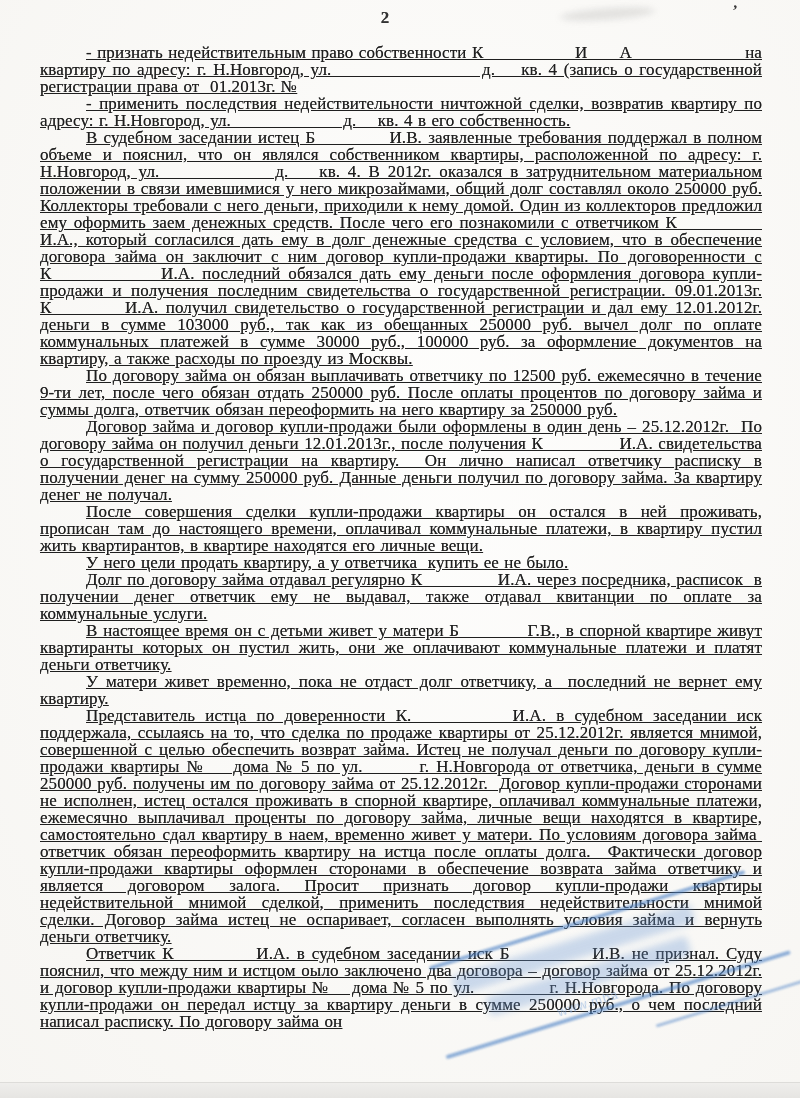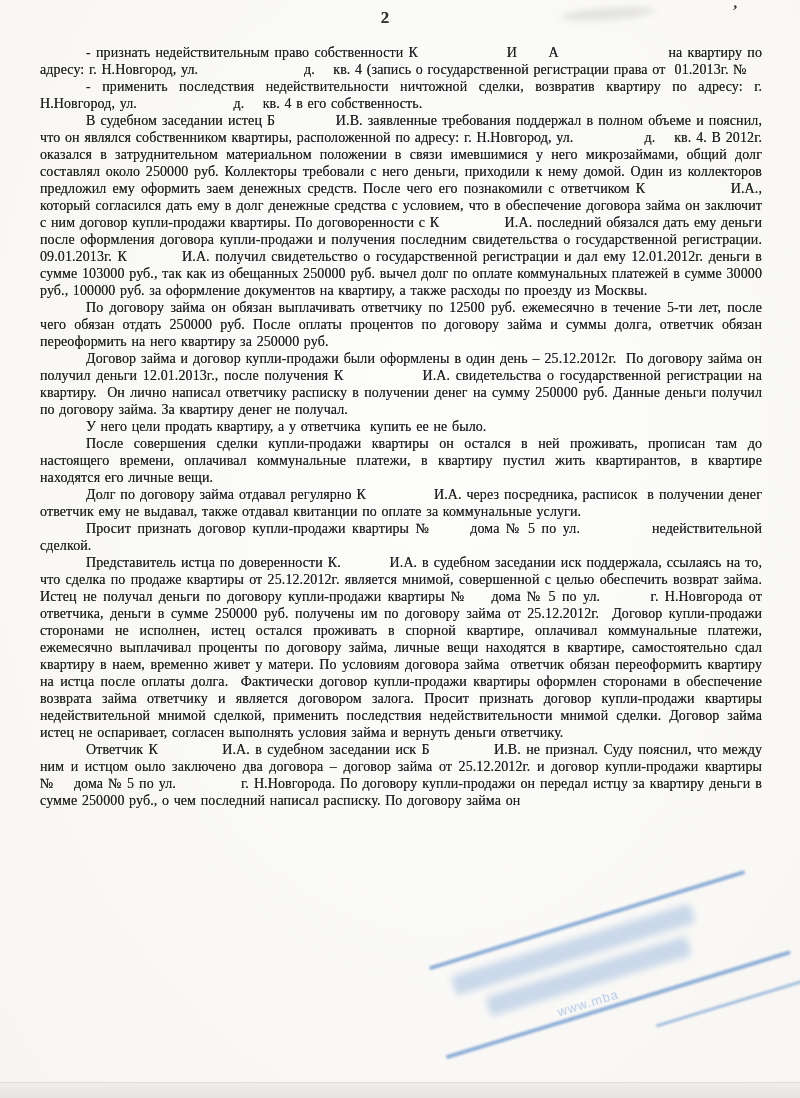--- a/index.html
+++ b/index.html
@@ -14,24 +14,25 @@
     color:#1f1f1f;
   }
   .page-number{
     position:absolute;top:8px;left:0;width:770px;
     text-align:center;
     font-size:17px;font-weight:bold;color:#333;
     text-shadow:0 0 .5px rgba(40,40,40,.6);
   }
   .content{
     position:absolute;top:44px;left:40px;width:722px;
-    font-size:14px;line-height:17px;
+    font-size:17px;line-height:17px;
     text-align:justify;
     letter-spacing:.1px;word-spacing:1px;
     text-shadow:0 0 .55px rgba(35,35,35,.75);
+    text-decoration:underline;
   }
   .content p{margin:0;text-indent:46px;}
   
   .smudge-top{
     position:absolute;top:8px;left:560px;width:95px;height:12px;
     border-radius:50%;
     background:rgba(120,120,120,.18);
     filter:blur(3px);
     transform:rotate(-4deg);
   }
@@ -79,26 +80,27 @@
 
   <div class="page-number">2</div>
 
   <div class="smudge-top"></div>
   <div class="tick-top-right">’</div>
 
   <div class="content" id="doc-content">
       <p>- признать недействительным право собственности К&nbsp;&nbsp;&nbsp;&nbsp;&nbsp;&nbsp;&nbsp;&nbsp;&nbsp;&nbsp;&nbsp;&nbsp;&nbsp;&nbsp;&nbsp;&nbsp; И&nbsp;&nbsp;&nbsp;&nbsp;&nbsp; А&nbsp;&nbsp;&nbsp;&nbsp;&nbsp;&nbsp;&nbsp;&nbsp;&nbsp;&nbsp;&nbsp;&nbsp;&nbsp;&nbsp;&nbsp;&nbsp;&nbsp;&nbsp;&nbsp;&nbsp; на квартиру по адресу: г. Н.Новгород, ул.&nbsp;&nbsp;&nbsp;&nbsp;&nbsp;&nbsp;&nbsp;&nbsp;&nbsp;&nbsp;&nbsp;&nbsp;&nbsp;&nbsp;&nbsp;&nbsp;&nbsp;&nbsp;&nbsp;&nbsp;&nbsp;&nbsp; д.&nbsp;&nbsp;&nbsp; кв. 4 (запись о государственной регистрации права от&nbsp; 01.2013г. №</p>
       <p>- применить последствия недействительности ничтожной сделки, возвратив квартиру по адресу: г. Н.Новгород, ул.&nbsp;&nbsp;&nbsp;&nbsp;&nbsp;&nbsp;&nbsp;&nbsp;&nbsp;&nbsp;&nbsp;&nbsp;&nbsp;&nbsp;&nbsp;&nbsp;&nbsp;&nbsp;&nbsp;&nbsp; д.&nbsp;&nbsp;&nbsp; кв. 4 в его собственность.</p>
       <p>В судебном заседании истец Б&nbsp;&nbsp;&nbsp;&nbsp;&nbsp;&nbsp;&nbsp;&nbsp;&nbsp;&nbsp;&nbsp; И.В. заявленные требования поддержал в полном объеме и пояснил, что он являлся собственником квартиры, расположенной по адресу: г. Н.Новгород, ул.&nbsp;&nbsp;&nbsp;&nbsp;&nbsp;&nbsp;&nbsp;&nbsp;&nbsp;&nbsp;&nbsp;&nbsp;&nbsp;&nbsp; д.&nbsp;&nbsp;&nbsp; кв. 4. В 2012г. оказался в затруднительном материальном положении в связи имевшимися у него микрозаймами, общий долг составлял около 250000 руб. Коллекторы требовали с него деньги, приходили к нему домой. Один из коллекторов предложил ему оформить заем денежных средств. После чего его познакомили с ответчиком К&nbsp;&nbsp;&nbsp;&nbsp;&nbsp;&nbsp;&nbsp;&nbsp;&nbsp;&nbsp;&nbsp;&nbsp;&nbsp; И.А., который согласился дать ему в долг денежные средства с условием, что в обеспечение договора займа он заключит с ним договор купли-продажи квартиры. По договоренности с К&nbsp;&nbsp;&nbsp;&nbsp;&nbsp;&nbsp;&nbsp;&nbsp;&nbsp;&nbsp;&nbsp;&nbsp;&nbsp; И.А. последний обязался дать ему деньги после оформления договора купли-продажи и получения последним свидетельства о государственной регистрации. 09.01.2013г. К&nbsp;&nbsp;&nbsp;&nbsp;&nbsp;&nbsp;&nbsp;&nbsp;&nbsp; И.А. получил свидетельство о государственной регистрации и дал ему 12.01.2012г. деньги в сумме 103000 руб., так как из обещанных 250000 руб. вычел долг по оплате коммунальных платежей в сумме 30000 руб., 100000 руб. за оформление документов на квартиру, а также расходы по проезду из Москвы.</p>
-      <p>По договору займа он обязан выплачивать ответчику по 12500 руб. ежемесячно в течение 5-ти лет, после чего обязан отдать 250000 руб. После оплаты процентов по договору займа и суммы долга, ответчик обязан переоформить на него квартиру за 250000 руб.</p>
+      <p>По договору займа он обязан выплачивать ответчику по 12500 руб. ежемесячно в течение 9-ти лет, после чего обязан отдать 250000 руб. После оплаты процентов по договору займа и суммы долга, ответчик обязан переоформить на него квартиру за 250000 руб.</p>
       <p>Договор займа и договор купли-продажи были оформлены в один день – 25.12.2012г.&nbsp; По договору займа он получил деньги 12.01.2013г., после получения К&nbsp;&nbsp;&nbsp;&nbsp;&nbsp;&nbsp;&nbsp;&nbsp;&nbsp;&nbsp;&nbsp;&nbsp;&nbsp; И.А. свидетельства о государственной регистрации на квартиру.&nbsp; Он лично написал ответчику расписку в получении денег на сумму 250000 руб. Данные деньги получил по договору займа. За квартиру денег не получал.</p>
+      <p>После совершения сделки купли-продажи квартиры он остался в ней проживать, прописан там до настоящего времени, оплачивал коммунальные платежи, в квартиру пустил жить квартирантов, в квартире находятся его личные вещи.</p>
       <p>У него цели продать квартиру, а у ответчика&nbsp; купить ее не было.</p>
-      <p>После совершения сделки купли-продажи квартиры он остался в ней проживать, прописан там до настоящего времени, оплачивал коммунальные платежи, в квартиру пустил жить квартирантов, в квартире находятся его личные вещи.</p>
       <p>Долг по договору займа отдавал регулярно К&nbsp;&nbsp;&nbsp;&nbsp;&nbsp;&nbsp;&nbsp;&nbsp;&nbsp;&nbsp;&nbsp;&nbsp;&nbsp; И.А. через посредника, расписок&nbsp; в получении денег ответчик ему не выдавал, также отдавал квитанции по оплате за коммунальные услуги.</p>
-      <p>Просит признать договор купли-продажи квартиры №&nbsp;&nbsp;&nbsp;&nbsp;&nbsp; дома № 5 по ул.&nbsp;&nbsp;&nbsp;&nbsp;&nbsp;&nbsp;&nbsp;&nbsp;&nbsp;&nbsp; недействительной сделкой.</p>
+      <p>В настоящее время он с детьми живет у матери Б&nbsp;&nbsp;&nbsp;&nbsp;&nbsp;&nbsp;&nbsp;&nbsp;&nbsp;&nbsp;&nbsp; Г.В., в спорной квартире живут квартиранты которых он пустил жить, они же оплачивают коммунальные платежи и платят деньги ответчику.</p>
+      <p>У матери живет временно, пока не отдаст долг ответчику, а&nbsp; последний не вернет ему квартиру.</p>
       <p>Представитель истца по доверенности К.&nbsp;&nbsp;&nbsp;&nbsp;&nbsp;&nbsp;&nbsp;&nbsp;&nbsp; И.А. в судебном заседании иск поддержала, ссылаясь на то, что сделка по продаже квартиры от 25.12.2012г. является мнимой, совершенной с целью обеспечить возврат займа. Истец не получал деньги по договору купли-продажи квартиры №&nbsp;&nbsp;&nbsp; дома № 5 по ул.&nbsp;&nbsp;&nbsp;&nbsp;&nbsp;&nbsp;&nbsp; г. Н.Новгорода от ответчика, деньги в сумме 250000 руб. получены им по договору займа от 25.12.2012г.&nbsp; Договор купли-продажи сторонами не исполнен, истец остался проживать в спорной квартире, оплачивал коммунальные платежи, ежемесячно выплачивал проценты по договору займа, личные вещи находятся в квартире, самостоятельно сдал квартиру в наем, временно живет у матери. По условиям договора займа&nbsp; ответчик обязан переоформить квартиру на истца после оплаты долга.&nbsp; Фактически договор купли-продажи квартиры оформлен сторонами в обеспечение возврата займа ответчику и является договором залога. Просит признать договор купли-продажи квартиры недействительной мнимой сделкой, применить последствия недействительности мнимой сделки. Договор займа истец не оспаривает, согласен выполнять условия займа и вернуть деньги ответчику.</p>
       <p>Ответчик К&nbsp;&nbsp;&nbsp;&nbsp;&nbsp;&nbsp;&nbsp;&nbsp;&nbsp;&nbsp;&nbsp; И.А. в судебном заседании иск Б&nbsp;&nbsp;&nbsp;&nbsp;&nbsp;&nbsp;&nbsp;&nbsp;&nbsp;&nbsp;&nbsp; И.В. не признал. Суду пояснил, что между ним и истцом оыло заключено два договора – договор займа от 25.12.2012г. и договор купли-продажи квартиры №&nbsp;&nbsp;&nbsp; дома № 5 по ул.&nbsp;&nbsp;&nbsp;&nbsp;&nbsp;&nbsp;&nbsp;&nbsp;&nbsp;&nbsp;&nbsp;&nbsp; г. Н.Новгорода. По договору купли-продажи он передал истцу за квартиру деньги в сумме 250000 руб., о чем последний написал расписку. По договору займа он</p>
     </div>
 
   <div class="watermark">
     <div class="wm-inner">
       <div class="wm-line wm-line-1"></div>
       <div class="wm-bigtext wm-big-1"></div>
       <div class="wm-bigtext wm-big-2"></div>
       <div class="wm-url">www.mba</div>

